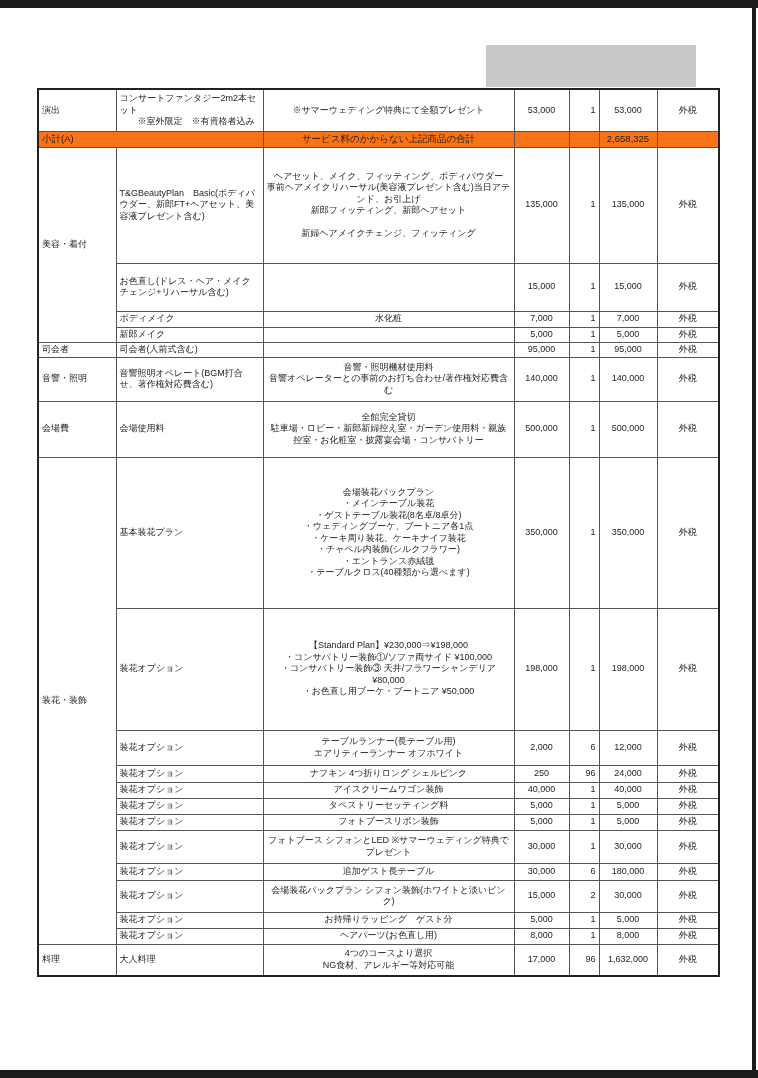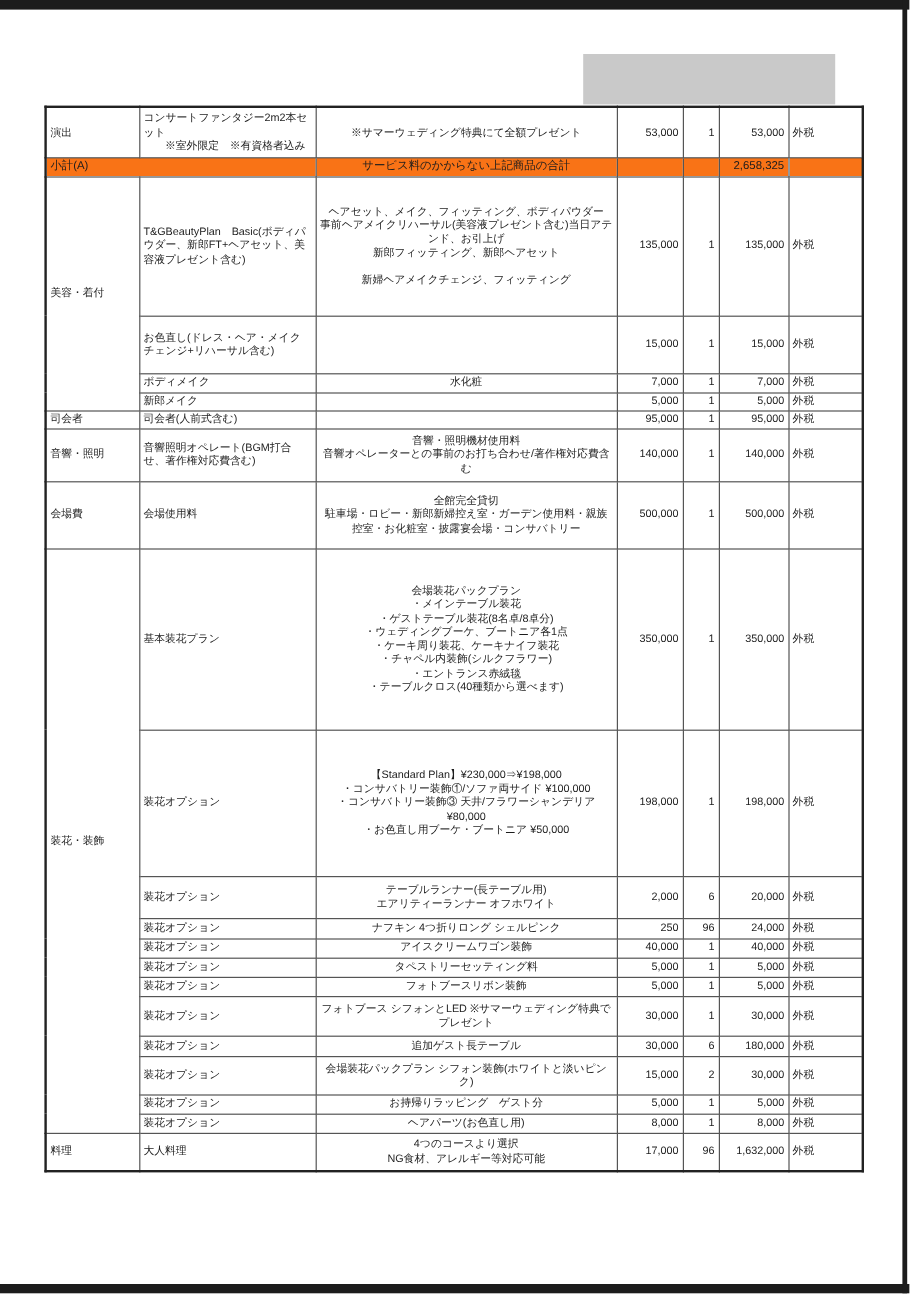--- a/index.html
+++ b/index.html
@@ -7,23 +7,23 @@
   .edge{position:absolute;background:#1c1c1c;}
   .edge-top{left:0;top:0;width:758px;height:8px;}
   .edge-bottom{left:0;top:1070px;width:758px;height:8px;}
   .edge-right{top:0;left:752px;width:4px;height:1078px;}
   .redaction{position:absolute;left:486px;top:45px;width:210px;height:42px;background:#c9c9c9;}
   table.quote{position:absolute;left:37px;top:88px;width:681px;border-collapse:collapse;table-layout:fixed;border:2px solid #222;}
   table.quote td{border:1px solid #555;font-size:9px;line-height:11.5px;padding:1px 3px;overflow:hidden;white-space:pre-line;vertical-align:middle;color:#1d1d1d;}
   td.cat{vertical-align:top;font-size:9.5px;}
   td.item{vertical-align:top;font-size:9.5px;}
   td.desc{text-align:center;}
-  td.num{text-align:right;white-space:nowrap;padding-right:4px;}
+  td.num{text-align:center;white-space:nowrap;padding-right:4px;}
   td.qty{text-align:right;white-space:nowrap;padding-right:3px;}
-  td.tax{text-align:left;white-space:nowrap;}
+  td.tax{text-align:center;white-space:nowrap;}
   tr.subtotal td{background:#f97316;font-size:9.5px;}
 </style>
 </head>
 <body>
 
 <div class="edge edge-top"></div>
 <div class="edge edge-bottom"></div>
 <div class="edge edge-right"></div>
 <div class="redaction"></div>
 
@@ -155,21 +155,21 @@
     <td class="qty">1</td>
     <td class="num">198,000</td>
     <td class="tax">外税</td>
   </tr>
   <tr style="height:35px">
     <td class="item">装花オプション</td>
     <td class="desc">テーブルランナー(長テーブル用)
 エアリティーランナー オフホワイト</td>
     <td class="num">2,000</td>
     <td class="qty">6</td>
-    <td class="num">20,000</td>
+    <td class="num">12,000</td>
     <td class="tax">外税</td>
   </tr>
   <tr style="height:17px">
     <td class="item">装花オプション</td>
     <td class="desc">ナフキン 4つ折りロング シェルピンク</td>
     <td class="num">250</td>
     <td class="qty">96</td>
     <td class="num">24,000</td>
     <td class="tax">外税</td>
   </tr>

